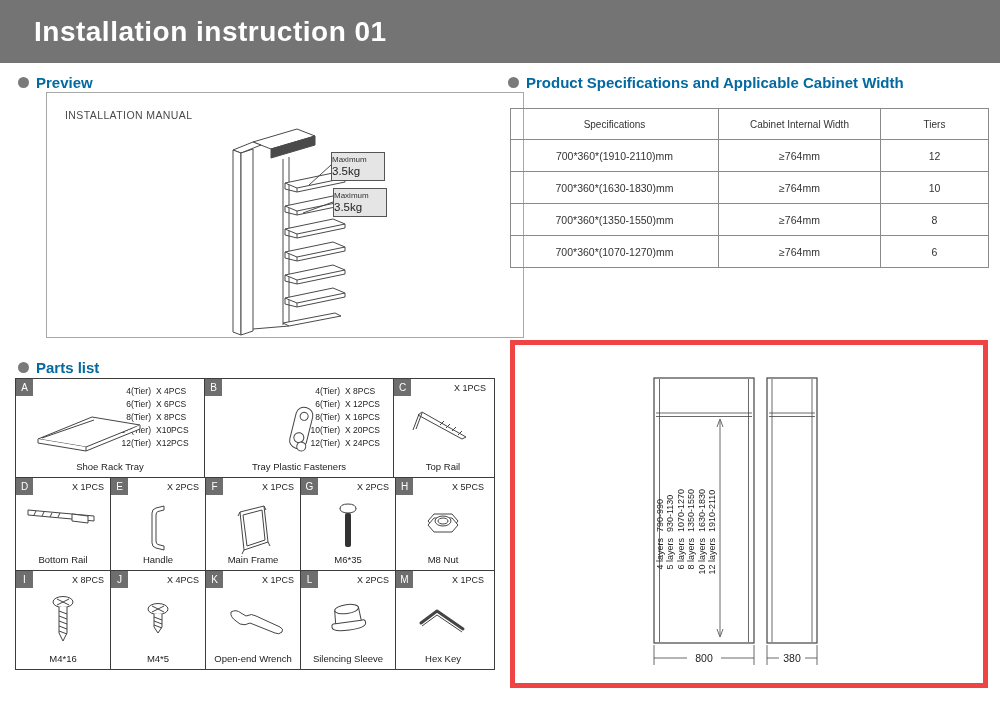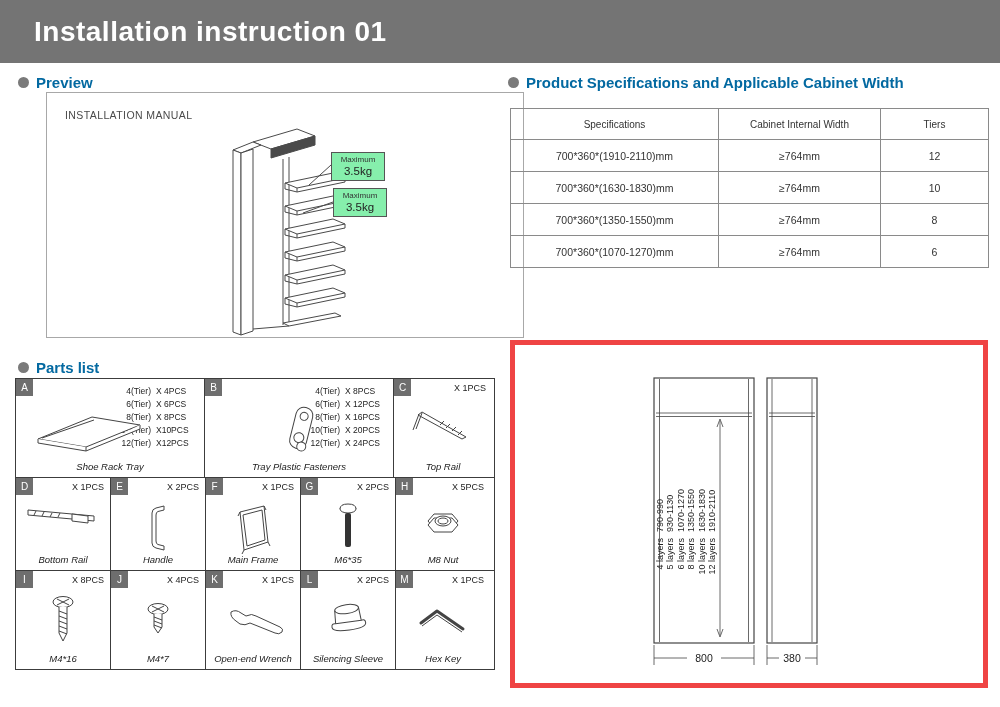--- a/index.html
+++ b/index.html
@@ -10,21 +10,21 @@
   .titlebar h1 { color:#fff; font-size:28px; font-weight:bold; line-height:63px; padding-left:34px; letter-spacing:.5px; }
 
   
   .sect { position:absolute; display:flex; align-items:center; height:18px; }
   .sect .dot { width:11px; height:11px; border-radius:50%; background:#7a7a7a; margin-right:7px; }
   .sect .lbl { font-size:15px; font-weight:bold; color:#0369a1; }
 
   
   .pvbox { position:absolute; left:15px; top:92px; width:478px; height:246px; border:1px solid #a8a8a8; background:#fff;margin-left:31px; }
   .manual { position:absolute; left:18px; top:16px; font-size:10.5px; letter-spacing:.4px; color:#4a4a4a; }
-  .maxbox { position:absolute; width:54px; height:29px; border:1px solid #555; background:#86efac; text-align:center; padding-top:2px; }
+  .maxbox { position:absolute; width:54px; height:29px; border:1px solid #555; background:#e5e5e5; text-align:left; padding-top:2px; }
   .maxbox .mx { font-size:8px; color:#333; display:block; line-height:10px; }
   .maxbox .kg { font-size:11.5px; color:#222; display:block; line-height:13px; }
   .pvsvg { position:absolute; left:0; top:0; }
 
   
   .spectab { position:absolute; left:510px; top:95px; border-collapse:collapse; table-layout:fixed;margin-top:13px; }
   .spectab th, .spectab td { border:1px solid #8a8a8a; text-align:center; font-weight:normal; color:#333; }
   .spectab th { height:31px; font-size:10px; }
   .spectab td { height:32px; font-size:10.5px; }
   .c1{width:208px;} .c2{width:162px;} .c3{width:108px;}
@@ -32,21 +32,21 @@
   
   .pgrid { position:absolute; left:15px; top:378px; width:480px; border:1px solid #3c3c3c; background:#fff; }
   .prow { display:flex; border-bottom:1px solid #3c3c3c; }
   .prow:last-child { border-bottom:none; }
   .pcell { position:relative; border-right:1px solid #3c3c3c; background:#fff; }
   .pcell:last-child { border-right:none; }
   .h98 { height:98px; } .h92 { height:92px; }
   .wA { width:189px; } .wC { width:98px; } .w95 { width:95px; } .w94 { width:94px; }
   .badge { position:absolute; left:0; top:0; width:17px; height:17px; background:#6e6e6e; color:#fff; font-size:10px; display:flex; align-items:center; justify-content:center; }
   .qty { position:absolute; top:4px; right:6px; font-size:9px; color:#222; }
-  .pname { position:absolute; bottom:5px; left:0; right:0; text-align:center; font-size:9.5px; color:#222;font-style:italic; }
+  .pname { position:absolute; bottom:5px; left:0; right:0; text-align:center; font-size:9.5px; color:#222; }
   .tierlist { position:absolute; top:6px; right:8px; font-size:8.5px; line-height:13px; color:#222; }
   .trow { display:flex; justify-content:flex-end; }
   .qcol { width:40px; text-align:left; margin-left:5px; }
   .picon { position:absolute; stroke:#444; fill:none; stroke-width:1; }
   .cicon { left:50%; transform:translateX(-50%); top:22px; }
 
   
   .cabbox { position:absolute; left:510px; top:340px; width:478px; height:348px; border:5px solid #ef4444; background:#fff; }
   .rotblock { position:absolute; left:117px; top:154px; width:110px; height:64px; transform:rotate(-90deg); font-size:9px; line-height:10.4px; color:#222; }
   .rrow { display:flex; }
@@ -332,21 +332,21 @@
       <div class="qty">X 4PCS</div>
       <svg class="picon cicon" style="top:30px;" width="26" height="44" viewBox="0 0 26 44">
         <ellipse cx="13" cy="8" rx="10" ry="5.5" fill="#fff"></ellipse>
         <line x1="7" y1="5" x2="19" y2="11"></line>
           <line x1="19" y1="5" x2="7" y2="11"></line>
         <polyline points="9,13 9,26 13,32 17,26 17,13" fill="#fff"></polyline>
         <line x1="9" y1="16" x2="17" y2="19"></line>
           <line x1="9" y1="20" x2="17" y2="23"></line>
         <line x1="9" y1="24" x2="17" y2="27"></line>
       </svg>
-      <div class="pname">M4*7</div>
+      <div class="pname">M4*5</div>
     </div>
     <div class="pcell w95 h98">
       <div class="badge">K</div>
       <div class="qty">X 1PCS</div>
       <svg class="picon cicon" style="top:30px;" width="70" height="42" viewBox="0 0 70 42">
         <path d="M18,20 Q12,16 13,11 Q18,8 23,12 L28,15 Q34,12 38,15 L62,26 Q66,28 64,31 Q61,34 57,32 L32,22 Q27,25 22,23 Z" fill="#fff"></path>
       </svg>
       <div class="pname">Open-end Wrench</div>
     </div>
     <div class="pcell w95 h98">

